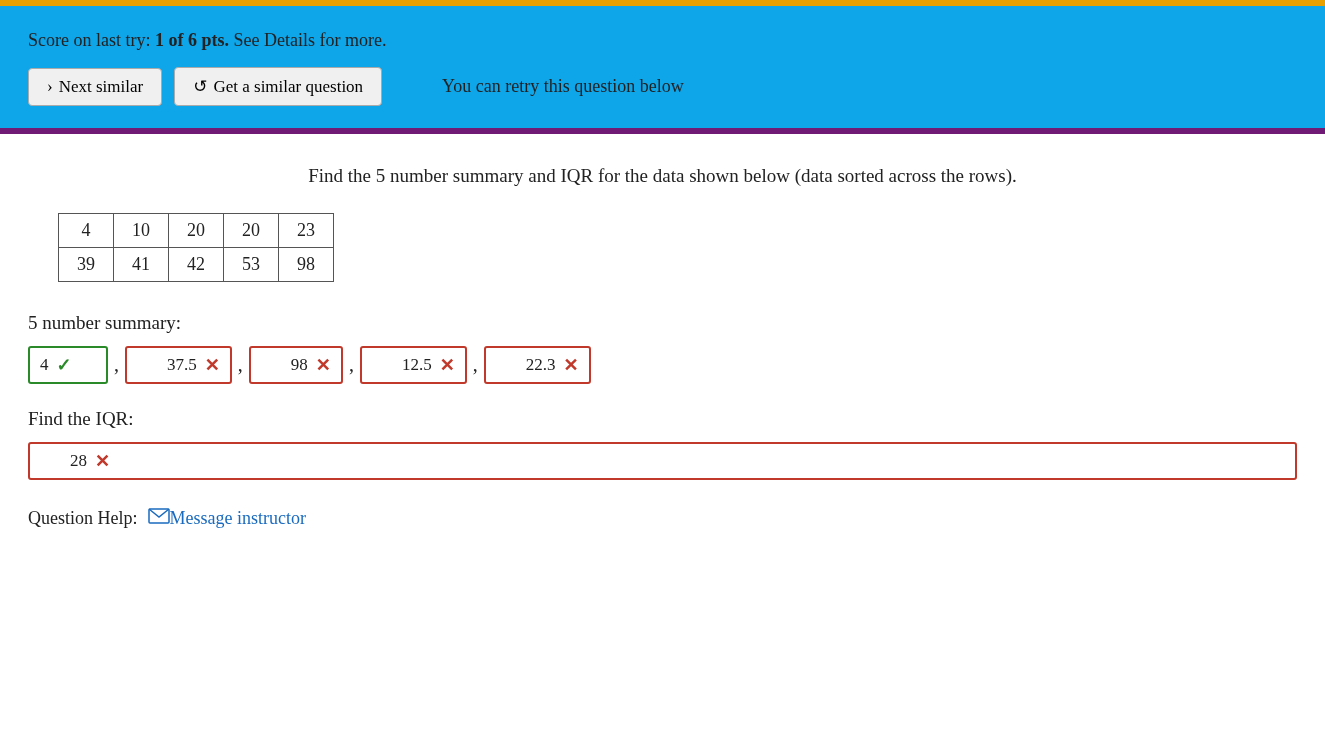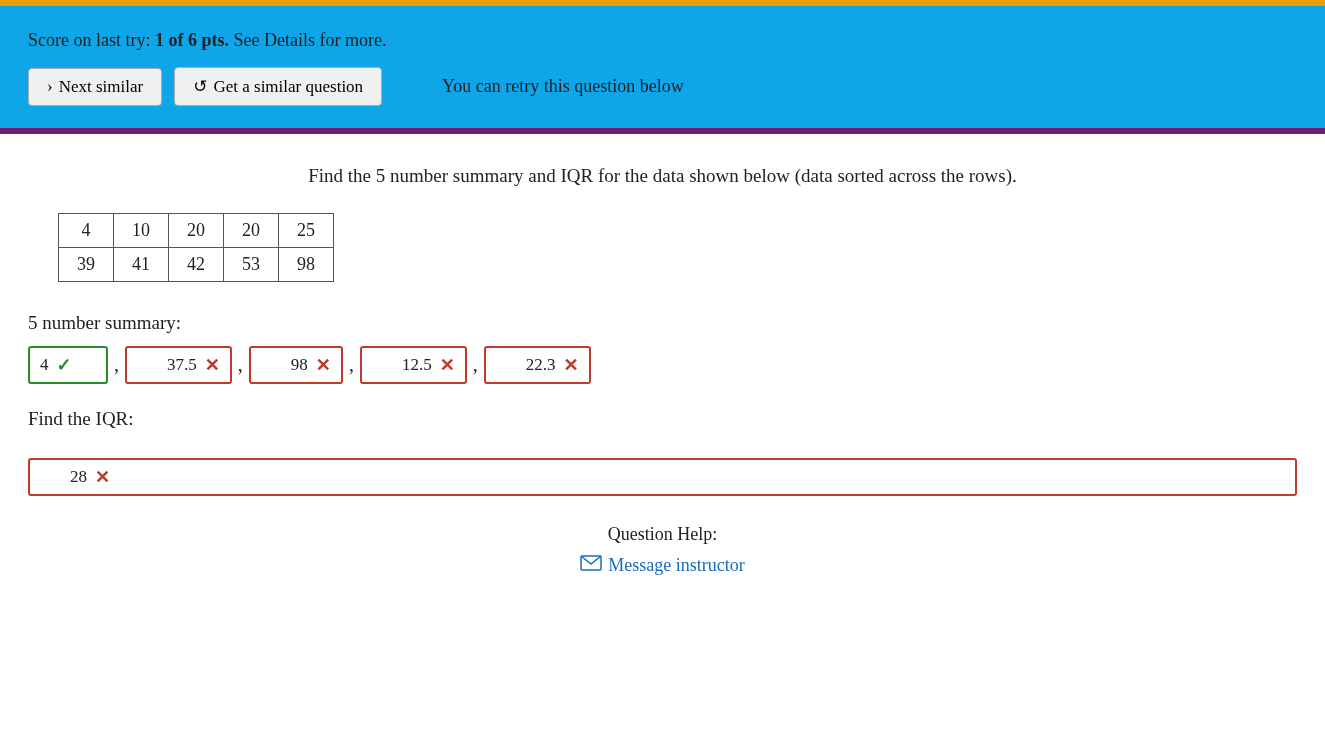--- a/index.html
+++ b/index.html
@@ -135,40 +135,38 @@
       margin: 0 6px;
       color: #222;
     }
 
     .iqr-section {
       margin-bottom: 28px;
     }
 
     .iqr-label {
       font-size: 19px;
-      margin-bottom: 28px;
+      margin-bottom: 12px;
     }
 
     .question-help {
       display: flex;
       align-items: center;
       gap: 10px;
       font-size: 18px;
-      flex-direction: column;
     }
 
     .help-label {
       font-size: 18px;
       color: #222;
     }
 
     .message-link {
       display: flex;
       align-items: center;
-      gap: 6px;
       color: #1a6bbf;
       cursor: pointer;
       text-decoration: none;
       font-size: 18px;
     }
   </style>
 </head>
 <body>
 
 <div class="top-bar"></div>
@@ -193,21 +191,21 @@
 <div class="main-content">
   <div class="question-text">Find the 5 number summary and IQR for the data shown below (data sorted across the rows).</div>
 
   <table class="data-table">
     <tbody id="table-body">
     <tr>
           <td>4</td>
           <td>10</td>
           <td>20</td>
           <td>20</td>
-          <td>25</td>
+          <td>23</td>
         </tr>
         <tr>
           <td>39</td>
           <td>41</td>
           <td>42</td>
           <td>53</td>
           <td>98</td>
         </tr>
       </tbody>
   </table>

